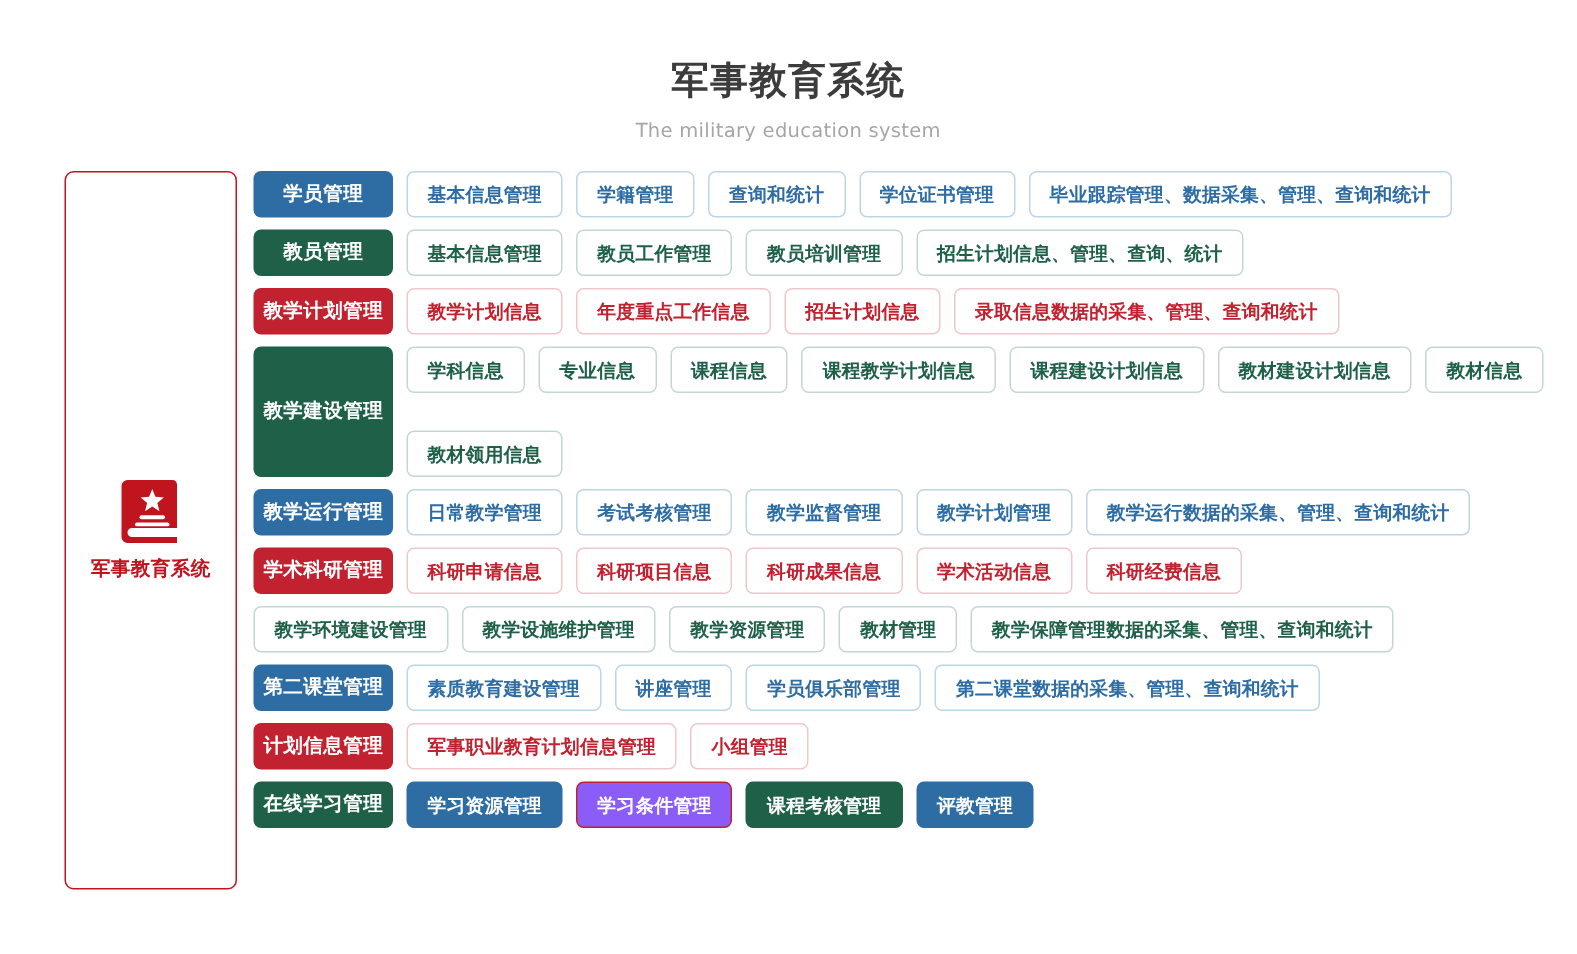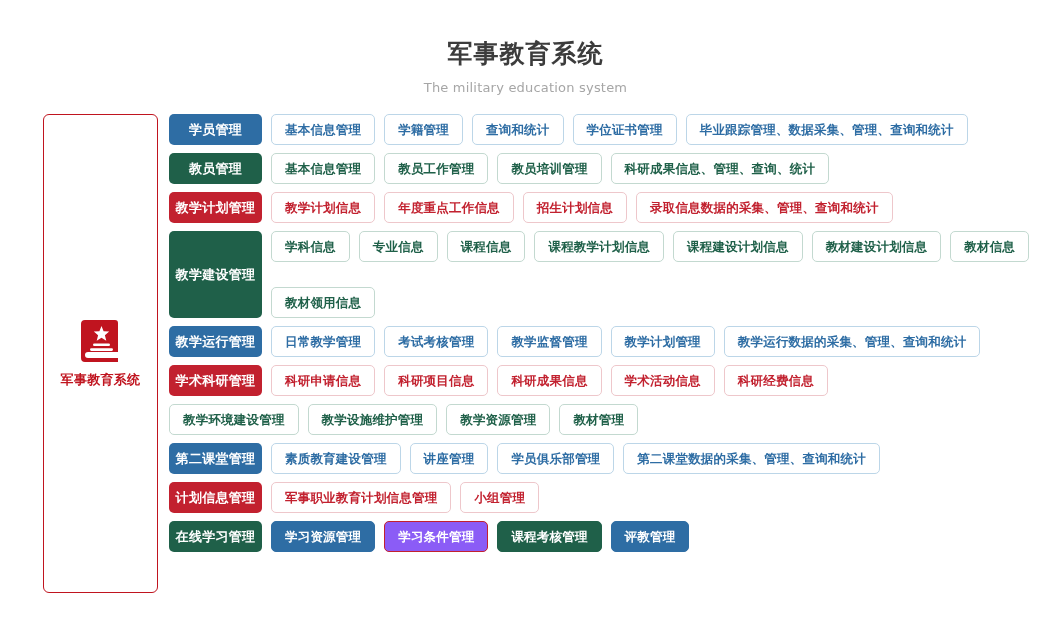--- a/index.html
+++ b/index.html
@@ -181,21 +181,21 @@
             <div class="child-btn out-blue">学位证书管理</div>
             <div class="child-btn out-blue">毕业跟踪管理、数据采集、管理、查询和统计</div>
           </div>
         </div>
         <div class="row">
           <div class="cat-btn green">教员管理</div>
           <div class="children">
             <div class="child-btn out-green">基本信息管理</div>
             <div class="child-btn out-green">教员工作管理</div>
             <div class="child-btn out-green">教员培训管理</div>
-            <div class="child-btn out-green">科研成果信息、管理、查询、统计</div>
+            <div class="child-btn out-green">招生计划信息、管理、查询、统计</div>
           </div>
         </div>
         <div class="row">
           <div class="cat-btn red">教学计划管理</div>
           <div class="children">
             <div class="child-btn out-red">教学计划信息</div>
             <div class="child-btn out-red">年度重点工作信息</div>
             <div class="child-btn out-red">招生计划信息</div>
             <div class="child-btn out-red">录取信息数据的采集、管理、查询和统计</div>
           </div>
@@ -232,20 +232,21 @@
             <div class="child-btn out-red">学术活动信息</div>
             <div class="child-btn out-red">科研经费信息</div>
           </div>
         </div>
         <div class="row">
           <div class="children">
             <div class="child-btn out-green">教学环境建设管理</div>
             <div class="child-btn out-green">教学设施维护管理</div>
             <div class="child-btn out-green">教学资源管理</div>
             <div class="child-btn out-green">教材管理</div>
+            <div class="child-btn out-green">教学保障管理数据的采集、管理、查询和统计</div>
           </div>
         </div>
         <div class="row">
           <div class="cat-btn blue">第二课堂管理</div>
           <div class="children">
             <div class="child-btn out-blue">素质教育建设管理</div>
             <div class="child-btn out-blue">讲座管理</div>
             <div class="child-btn out-blue">学员俱乐部管理</div>
             <div class="child-btn out-blue">第二课堂数据的采集、管理、查询和统计</div>
           </div>

